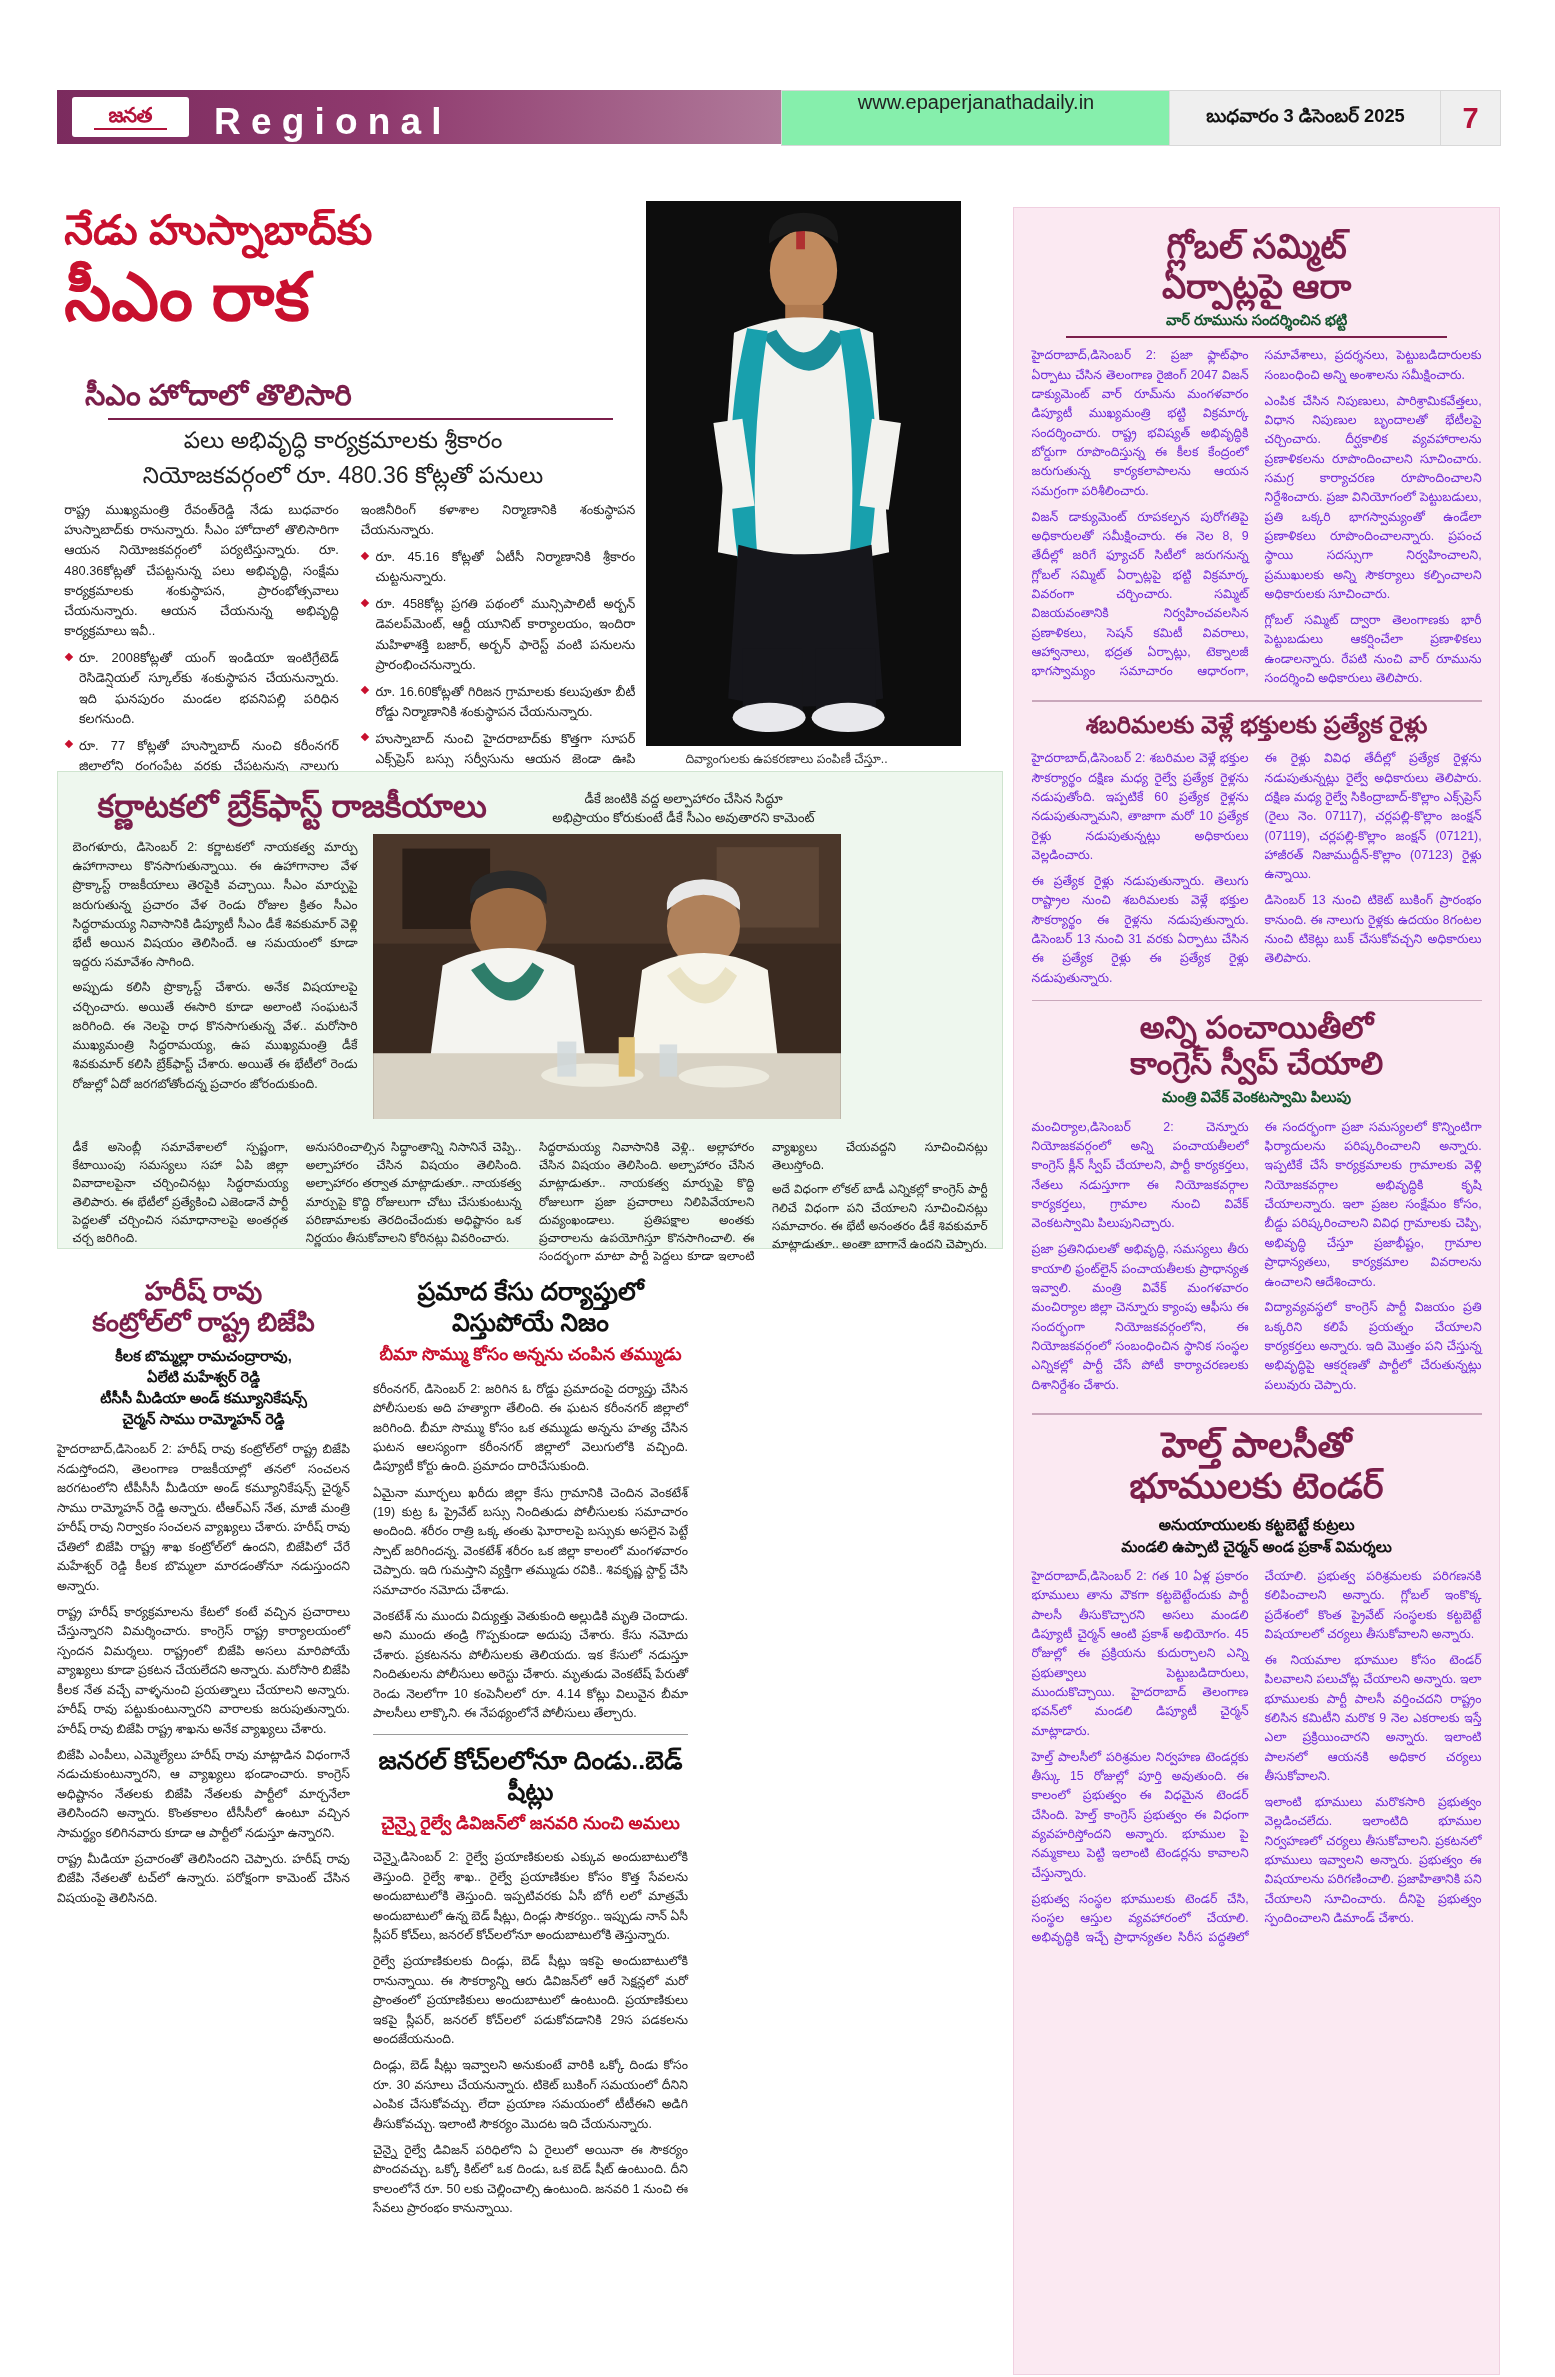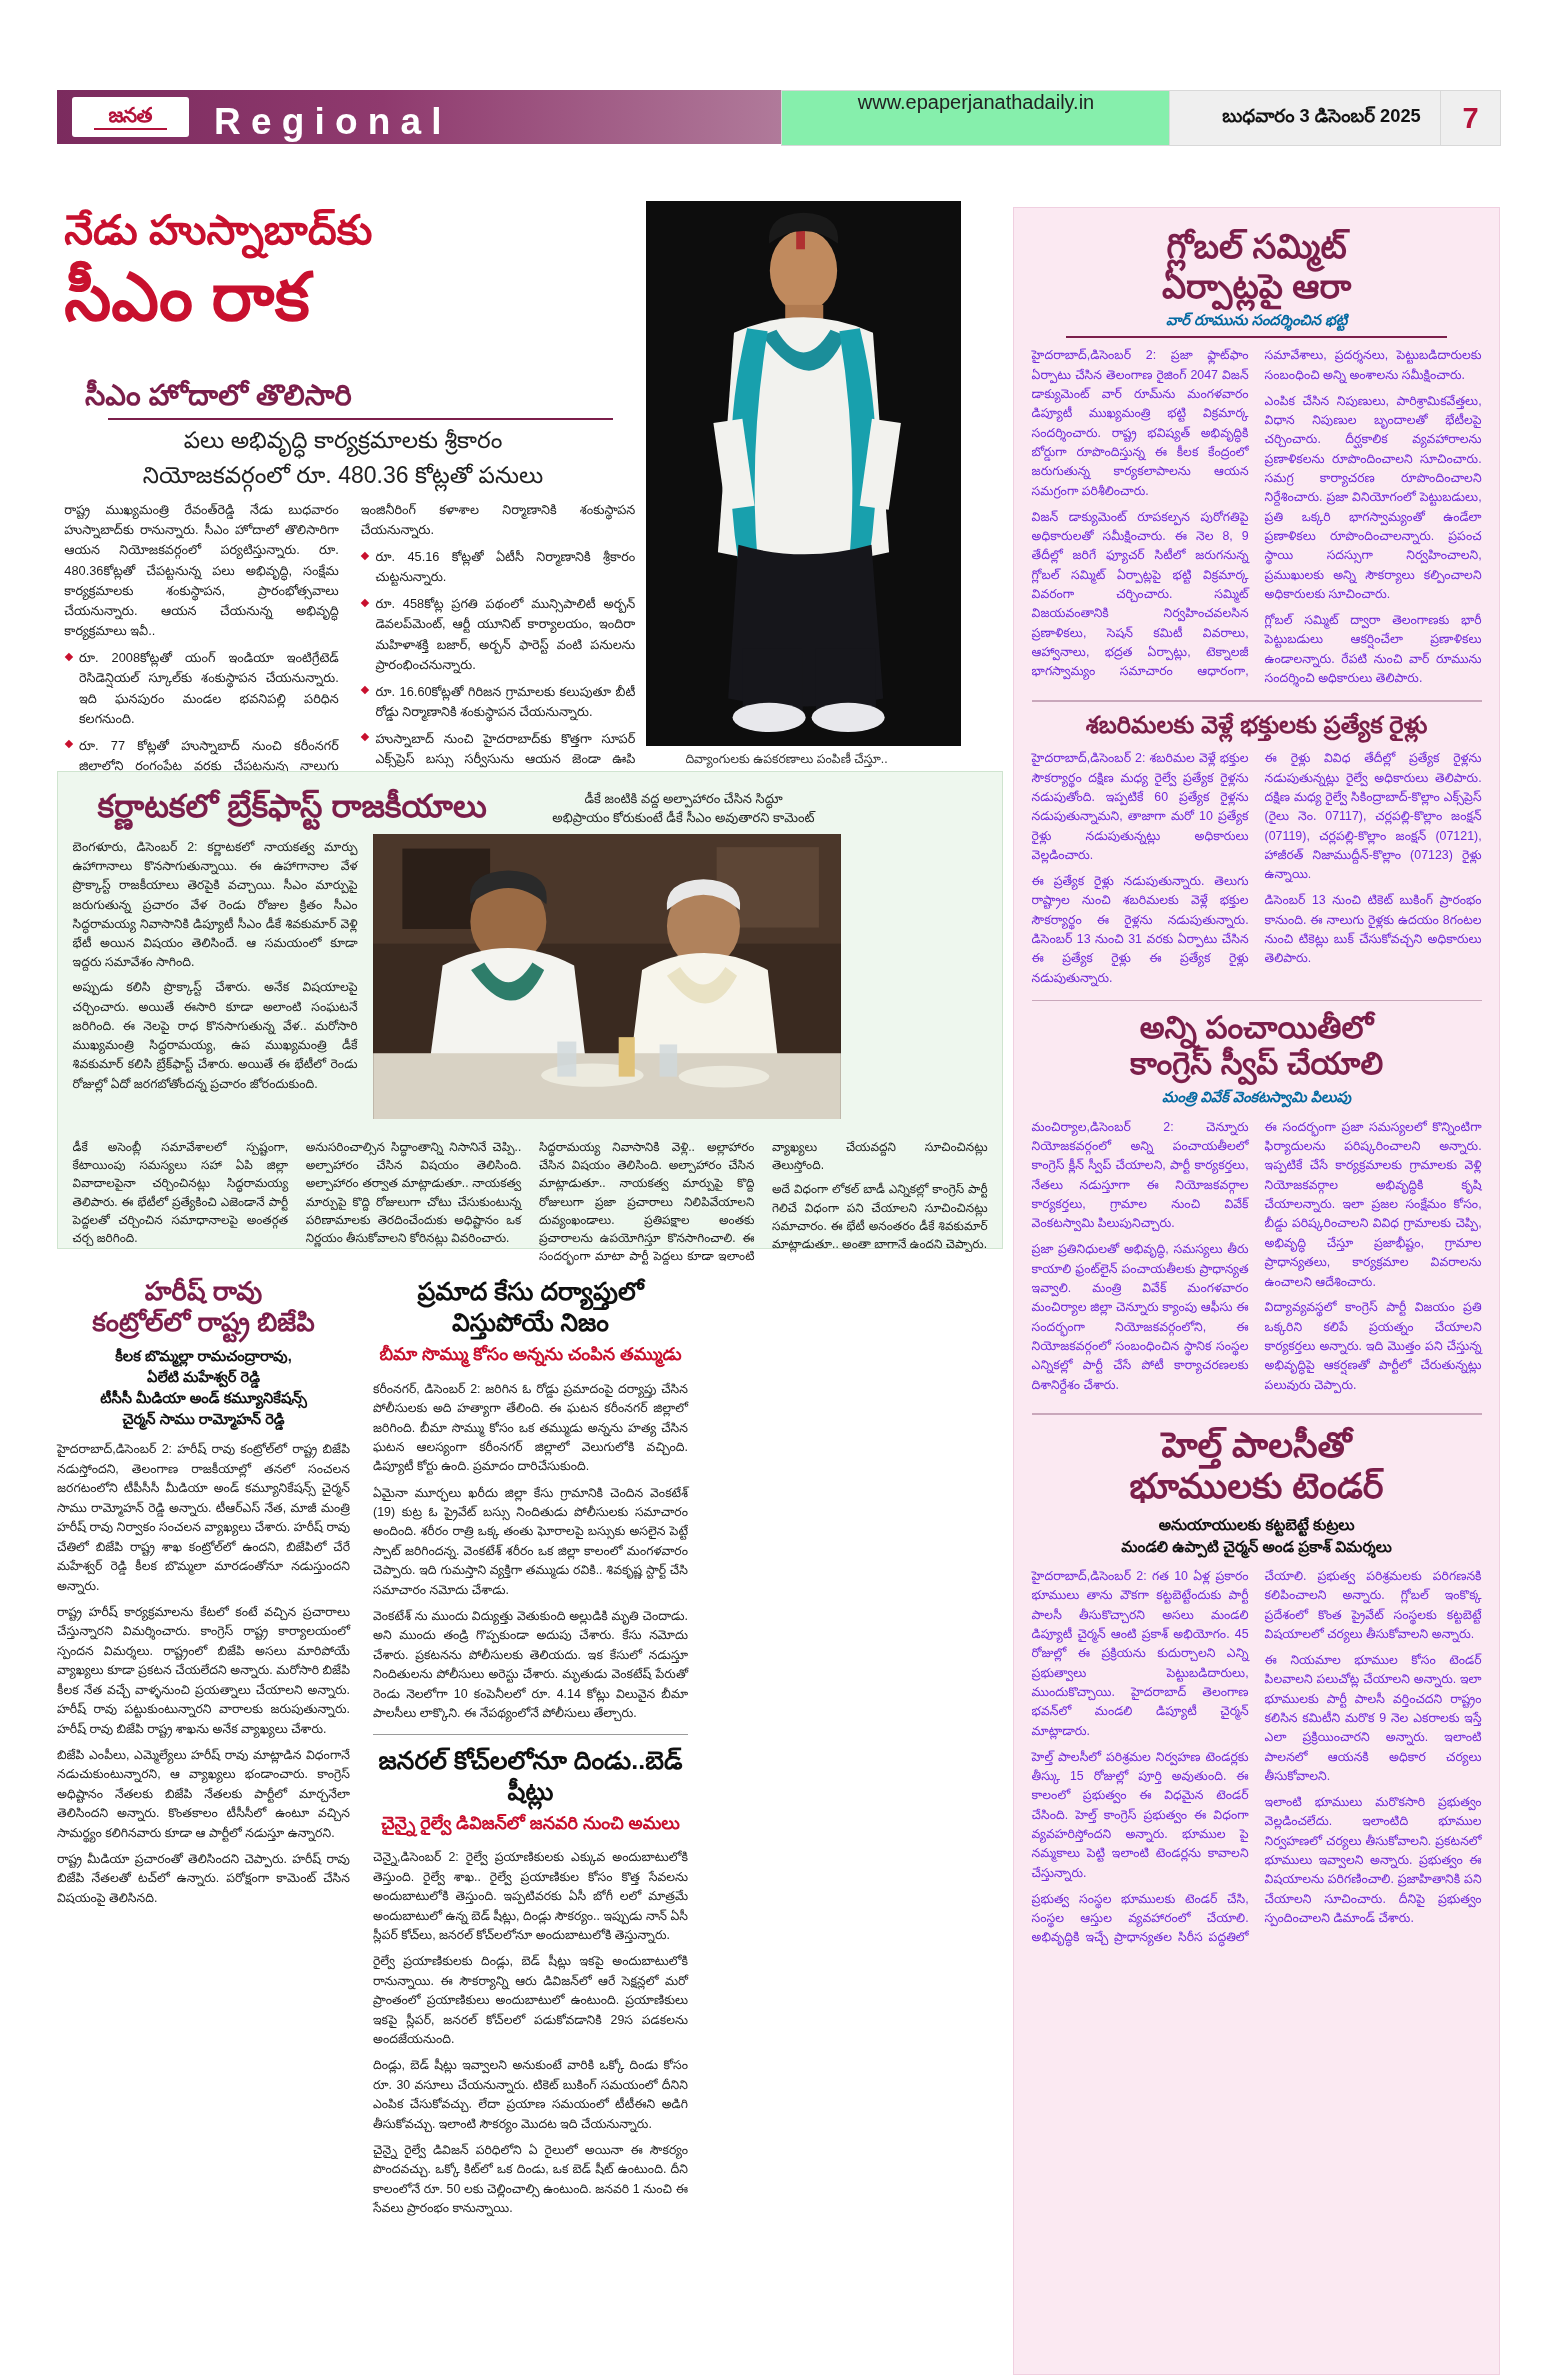--- a/index.html
+++ b/index.html
@@ -12,21 +12,21 @@
       background:linear-gradient(90deg,#7b2b5e 0%, #8f3a6e 45%, #b07a9a 100%);}
   .mast-logo{position:absolute;left:14.6px;top:7.3px;width:117px;height:40px;background:#ffffff;border-radius:2.9px;
       display:flex;align-items:center;justify-content:center;}
   .mast-logo span{color:#b3123a;font-size:20.5px;font-weight:bold;letter-spacing:-0.7px;}
   .mast-logo .ul{position:absolute;bottom:7.3px;left:22px;width:73px;height:2.2px;background:#b3123a;}
   .mast-regional{position:absolute;left:157px;top:11px;color:#fff;font-size:37px;font-weight:bold;letter-spacing:10.2px;}
   .mast-mid{position:absolute;left:724px;top:0;width:388px;height:54px;background:#86efac;border:0.7px solid #d8d8d8;
       display:flex;align-items:flex-start;justify-content:center;}
   .mast-mid span{font-size:20px;color:#222;}
   .mast-date{position:absolute;left:1112px;top:0;width:271px;height:54px;background:#efefef;border:0.7px solid #d8d8d8;
-      display:flex;align-items:center;justify-content:center;padding-left:16px;}
+      display:flex;align-items:center;justify-content:center;}
   .mast-date span{font-size:18.3px;color:#111;font-weight:bold;}
   .mast-page{position:absolute;left:1383px;top:0;width:59px;height:54px;background:#efefef;border:0.7px solid #d8d8d8;
       display:flex;align-items:center;justify-content:center;}
   .mast-page span{font-size:29px;color:#b3123a;font-weight:bold;}
 
   
   .left-zone{position:absolute;left:57px;top:168px;width:944px;}
   .right-zone{position:absolute;left:1013px;top:168px;width:485px;height:2166px;background:#fbe9f2;border:0.7px solid #f0cfe0;}
 
   
@@ -62,21 +62,21 @@
   .bl-sub{text-align:center;font-size:14.6px;line-height:1.45;color:#111;font-weight:bold;margin-top:7.3px;}
   .bl-body{margin-top:10.2px;font-size:12.4px;line-height:1.57;color:#1a1a1a;text-align:justify;}
   .bl-body p{margin:0 0 6.6px 0;}
   .hr-thin{height:0.7px;background:#9a9a9a;margin:10.2px 0;}
   .bl-head-red{text-align:center;color:#c8102e;font-size:17.6px;font-weight:bold;margin-top:5.9px;}
   .bl-head-dark{text-align:center;color:#111;font-size:25px;font-weight:bold;line-height:1.25;}
 
   
   .r-pad{position:absolute;left:17.6px;width:450px;}
   .r-head{text-align:center;color:#7b1f4b;font-size:34px;font-weight:bold;line-height:1.18;}
-  .r-head-red{text-align:center;color:#0369a1;font-size:14.6px;font-weight:bold;margin-top:5.9px;font-style:italic;}
+  .r-head-red{text-align:center;color:#14532d;font-size:14.6px;font-weight:bold;margin-top:5.9px;}
   .r-body{margin-top:8.8px;font-size:12.4px;line-height:1.56;color:#6d28d9;text-align:justify;}
   .r-body p{margin:0 0 6.6px 0;}
   .r-sep{height:1.5px;background:#c9a7bb;margin:11.7px 0 8.8px 0;}
   .r-head2{text-align:center;color:#7b1f4b;font-size:24px;font-weight:bold;line-height:1.25;}
   .r-twocol{column-count:2;column-gap:16px;}
 
   .lead-rule2{width:381px;height:1.5px;background:#7b1f4b;margin:4.4px auto 0 auto;}
 </style>
 </head>
 <body>

